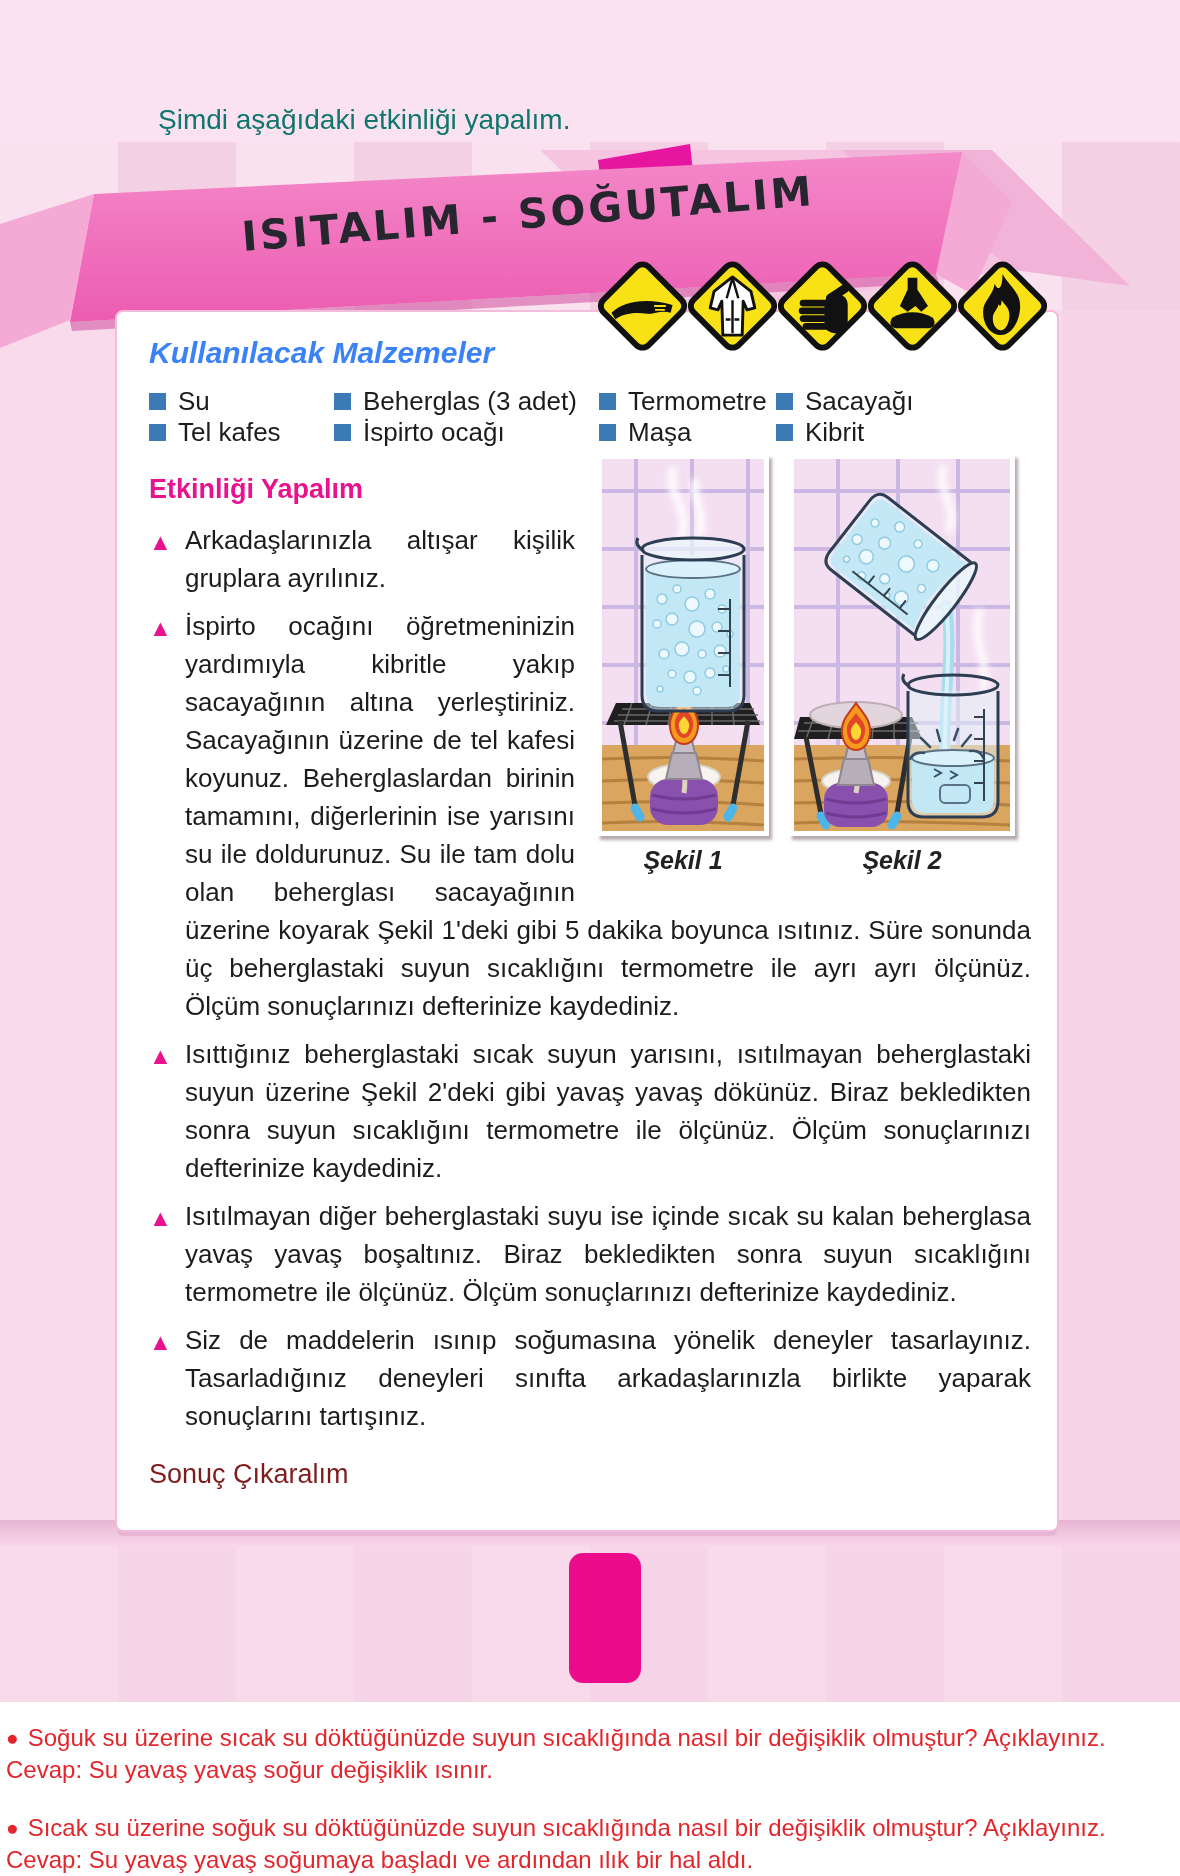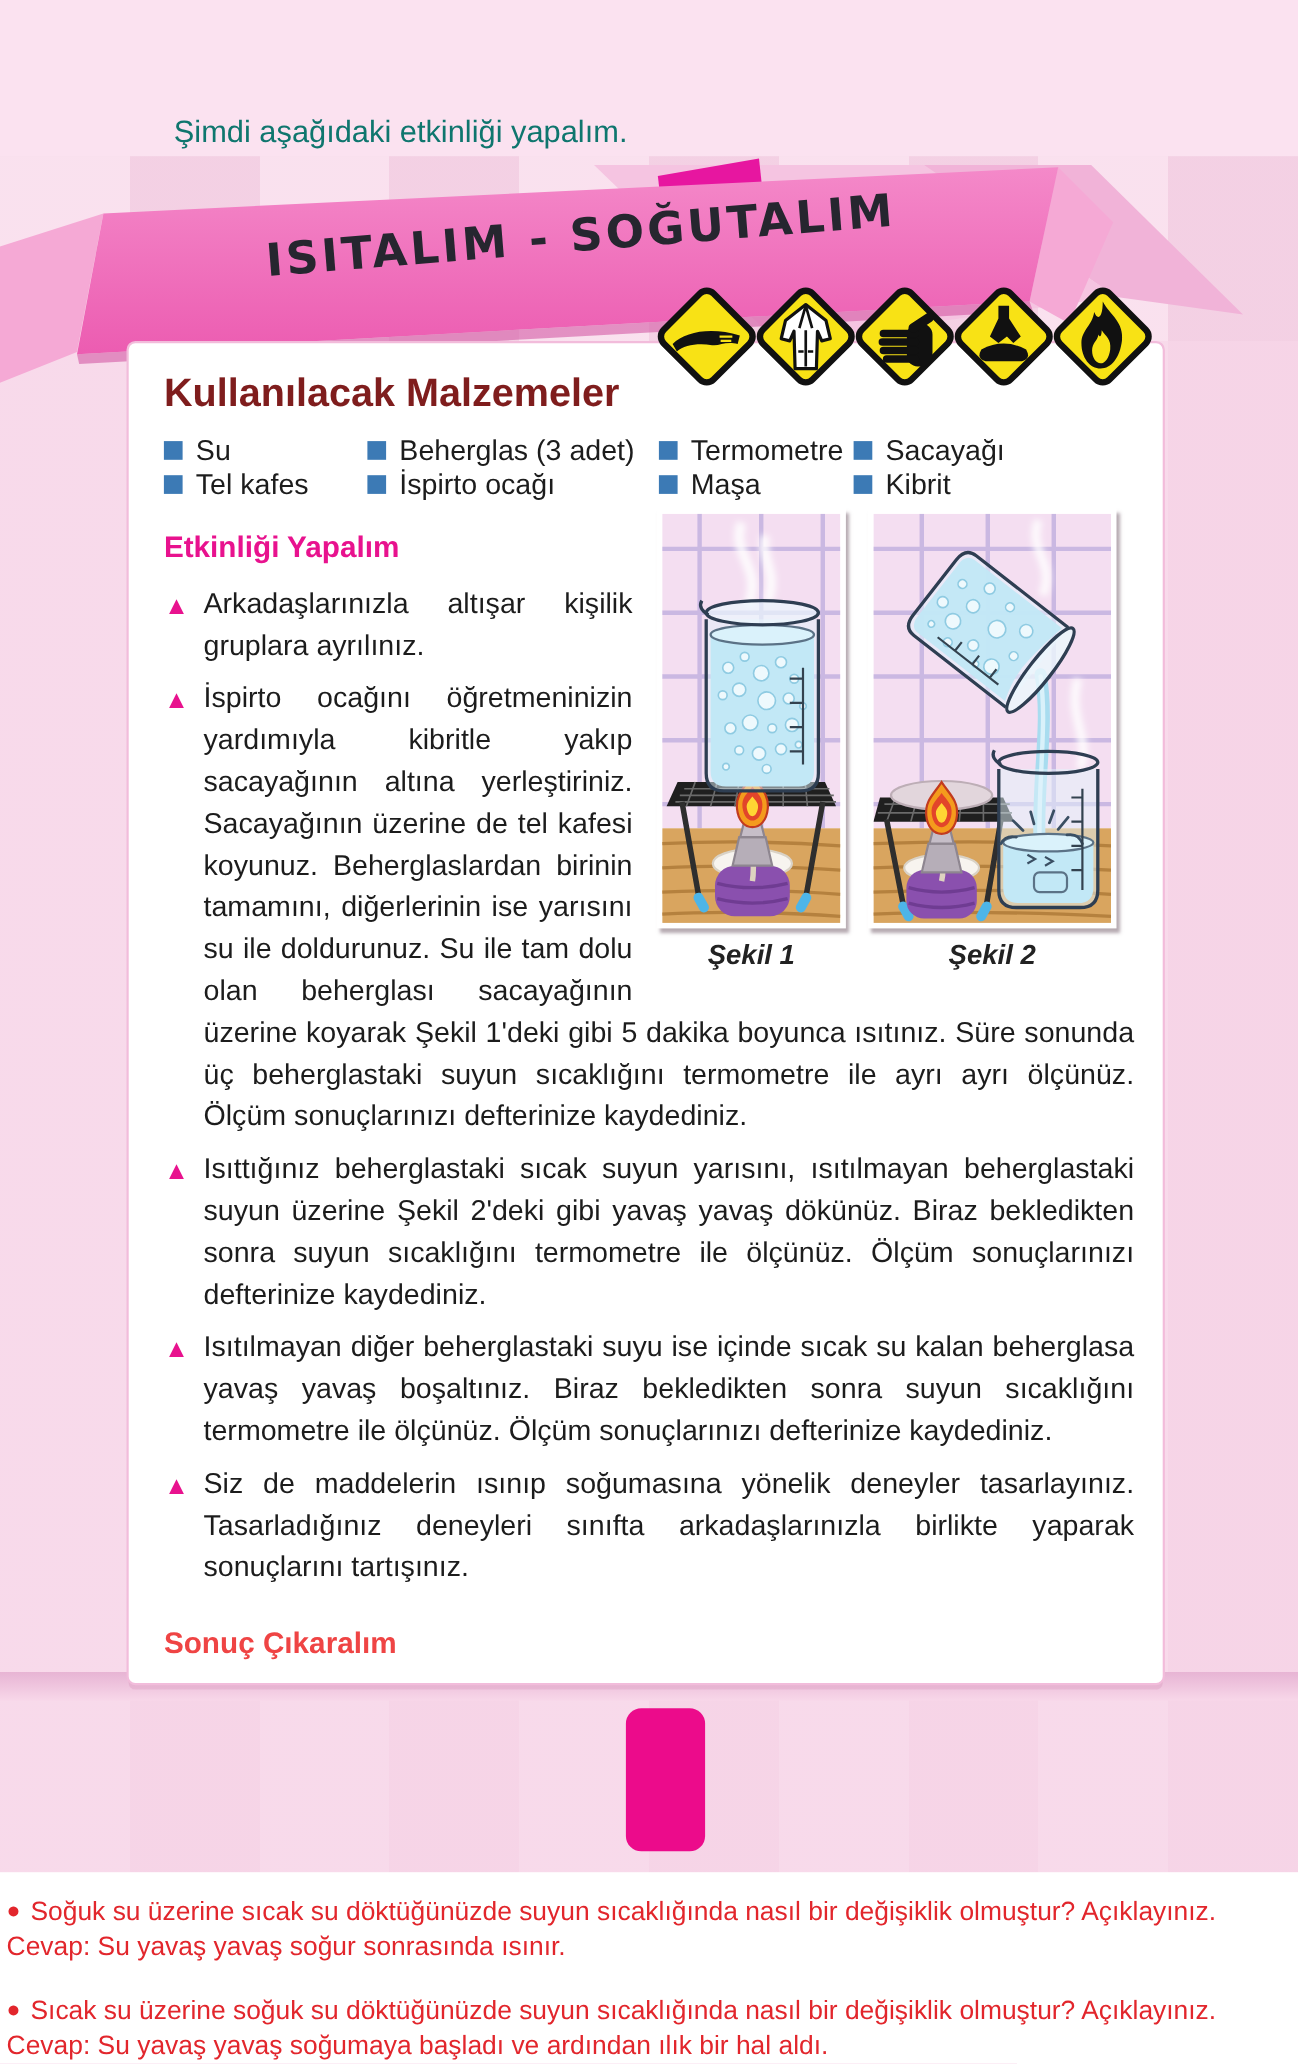--- a/index.html
+++ b/index.html
@@ -30,23 +30,23 @@
   
   .hazards{left:601px;top:256px;display:flex;z-index:6;}
   .hazards svg{margin-left:-7px;display:block;}
   
   .card{
     left:115px;top:310px;width:944px;height:1222px;box-sizing:border-box;
     background:#ffffff;border:2px solid #f2bcdb;border-radius:8px;
     box-shadow:0 6px 0 -2px rgba(214,150,185,.35);
     padding:22px 26px 26px 32px;overflow:hidden;z-index:3;
   }
-  .h-blue{color:#7f1d1d;font-size:36px;font-weight:bold;margin:2px 0 16px 0;}
+  .h-blue{color:#3b82f6;font-size:30px;font-weight:bold;margin:2px 0 16px 0;font-style:italic;}
   .h-pink{color:#e8128e;font-size:27px;font-weight:bold;margin:26px 0 16px 0;}
-  .h-green{color:#ef4444;font-size:27px;font-weight:bold;margin:26px 0 18px 0;}
+  .h-green{color:#7f1d1d;font-size:27px;font-weight:normal;margin:14px 0 18px 0;}
   .mat-grid{display:grid;grid-template-columns:185px 265px 177px 1fr;font-size:26px;}
   .mat-item{display:flex;align-items:center;}
   .sq{width:17px;height:17px;background:#3c7ab5;display:inline-block;margin-right:12px;flex:0 0 auto;}
   .figs-wrap{float:right;width:424px;margin:6px 16px 10px 16px;}
   .figrow{display:flex;gap:20px;justify-content:flex-end;}
   .figpanel{text-align:center;}
   .figframe{background:#fff;padding:5px;box-shadow:3px 4px 3px rgba(110,85,100,.5);}
   .figframe svg{display:block;}
   .figcaption{margin-top:10px;font-size:25px;font-weight:bold;font-style:italic;color:#222;}
   .step{position:relative;padding-left:36px;font-size:26px;line-height:38px;text-align:justify;margin-bottom:10px;}
@@ -298,20 +298,20 @@
 
 </div>
 
 <div class="abs tab"></div>
 
 <div class="abs answers">
   <div class="ans-q">
       <span class="rdot">●</span>
       <span>Soğuk su üzerine sıcak su döktüğünüzde suyun sıcaklığında nasıl bir değişiklik olmuştur? Açıklayınız.</span>
     </div>
-  <div class="ans-a">Cevap: Su yavaş yavaş soğur sonrasında ısınır.</div>
+  <div class="ans-a">Cevap: Su yavaş yavaş soğur değişiklik ısınır.</div>
   <div class="ans-gap"></div>
   <div class="ans-q">
       <span class="rdot">●</span>
       <span>Sıcak su üzerine soğuk su döktüğünüzde suyun sıcaklığında nasıl bir değişiklik olmuştur? Açıklayınız.</span>
     </div>
   <div class="ans-a">Cevap: Su yavaş yavaş soğumaya başladı ve ardından ılık bir hal aldı.</div>
 </div>
 
 </body></html>

